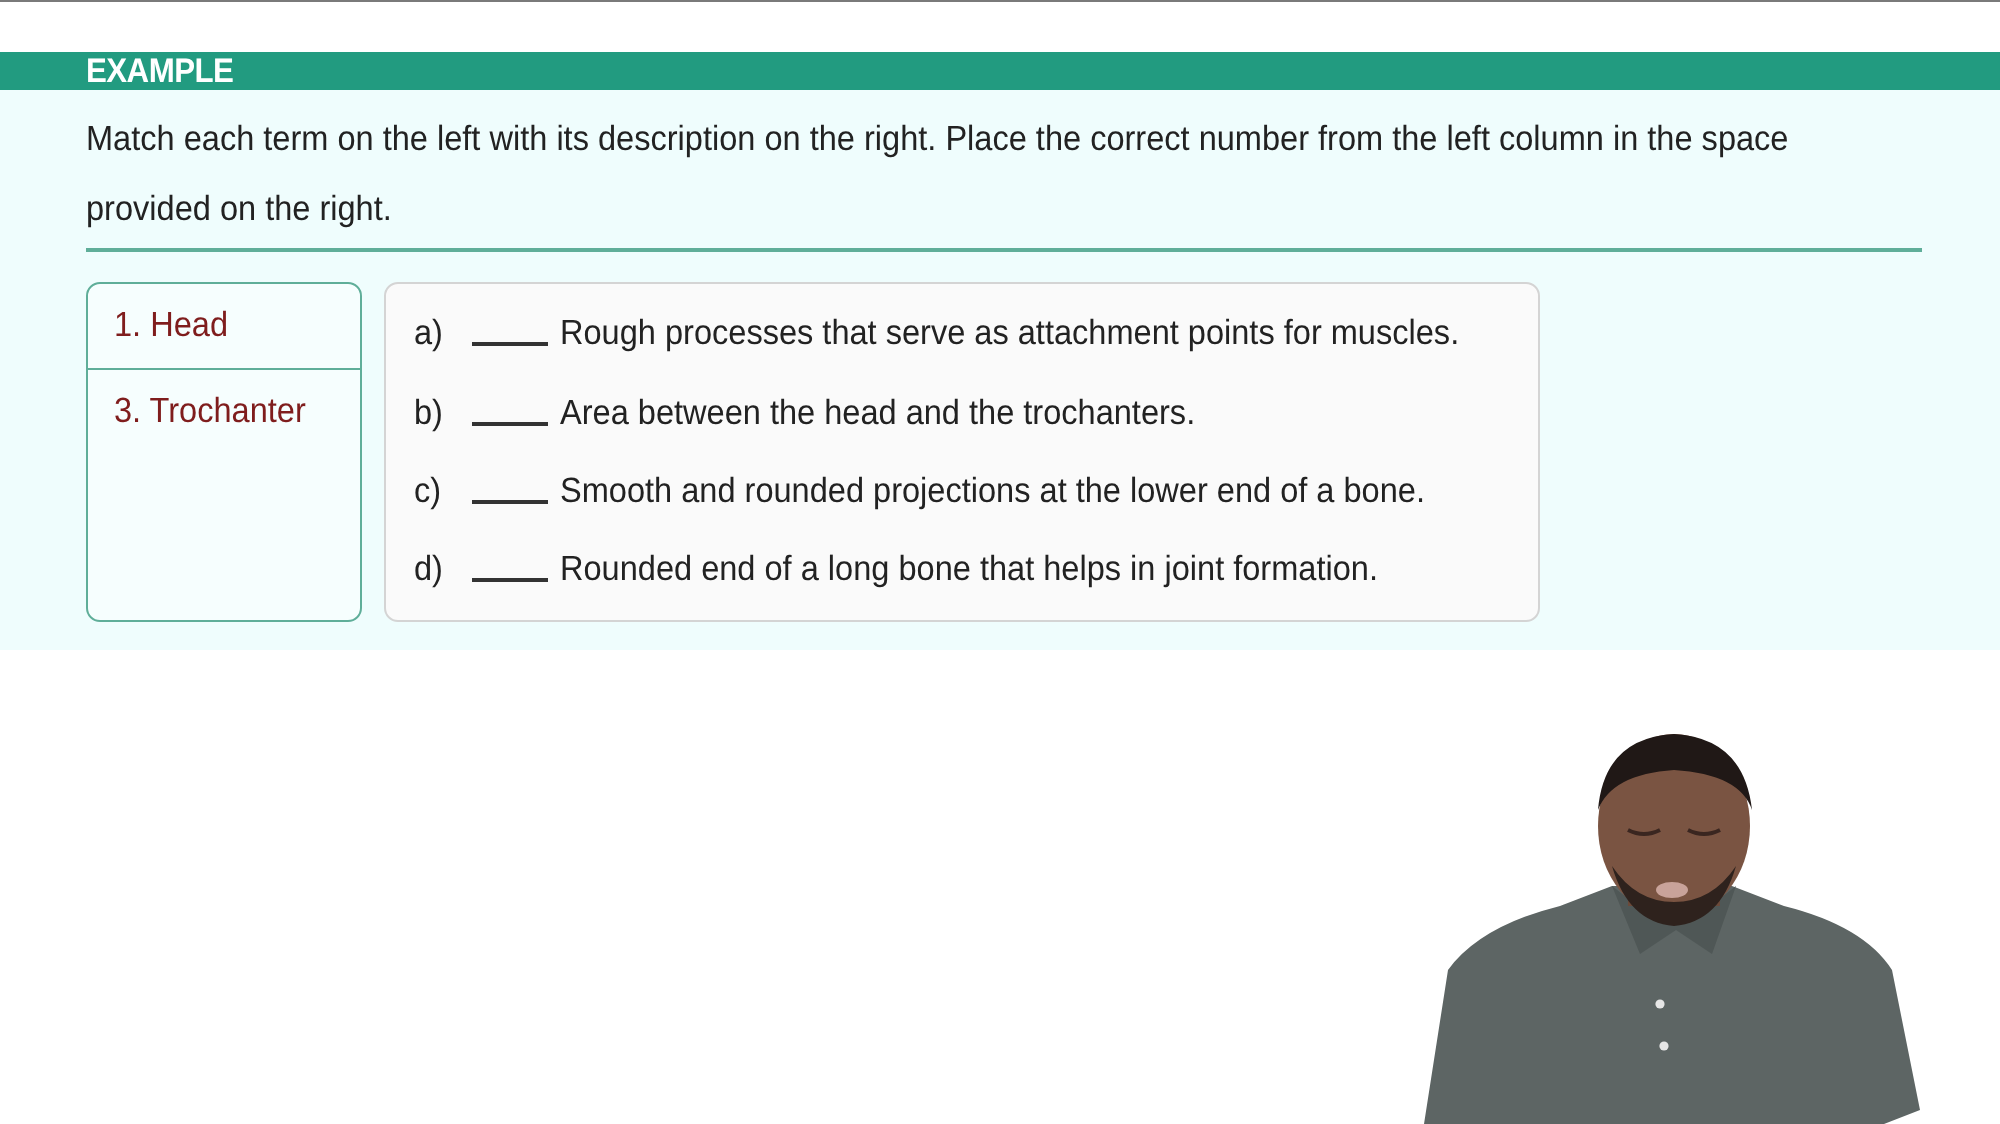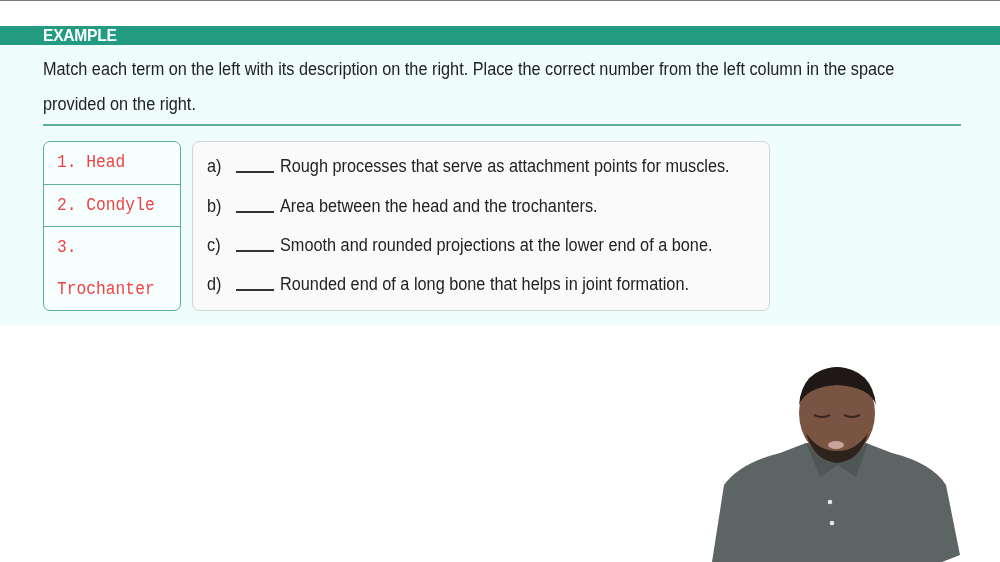--- a/index.html
+++ b/index.html
@@ -32,23 +32,22 @@
       position: absolute; left: 43px; top: 124px; width: 918px; height: 2px;
       background: #5fae99;
     }
     .terms {
       position: absolute; left: 43px; top: 141px; width: 136px; height: 168px;
       border: 1.5px solid #5fae99; border-radius: 7px; background: #f6fefe;
       overflow: hidden;
     }
     .term {
       height: 41.5px; line-height: 41.5px; padding-left: 13px;
-      font-size: 17.5px; color: #ef4444; border-bottom: 1.5px solid #5fae99;
+      font-size: 17.5px; color: #7f1d1d; border-bottom: 1.5px solid #5fae99;
       box-sizing: content-box;
-      font-family: Liberation Mono, monospace;
     }
     .term:last-child { border-bottom: none; }
     .term span { display: inline-block; transform: scaleX(0.93); transform-origin: left center; }
     .descs {
       position: absolute; left: 192px; top: 141px; width: 576px; height: 168px;
       border: 1.5px solid #d4d4d4; border-radius: 7px; background: #fafafa;
     }
     .desc {
       position: absolute; left: 0; height: 30px; line-height: 30px;
       font-size: 17.5px; color: #222; white-space: nowrap;
@@ -72,21 +71,20 @@
 <div class="banner">
   <span class="banner-label">EXAMPLE</span>
 </div>
 
 <div class="instructions">Match each term on the left with its description on the right. Place the correct number from the left column in the space provided on the right.</div>
 
 <div class="divider"></div>
 
 <div class="terms">
   <div class="term"><span>1. Head</span></div>
-  <div class="term"><span>2. Condyle</span></div>
   <div class="term"><span>3. Trochanter</span></div>
 </div>
 
 <div class="descs">
   <div class="desc" style="top:9px;">
     <span class="letter">a)</span>
     <span class="blank"></span>
     <span class="text">Rough processes that serve as attachment points for muscles.</span>
   </div>
   <div class="desc" style="top:49px;">

